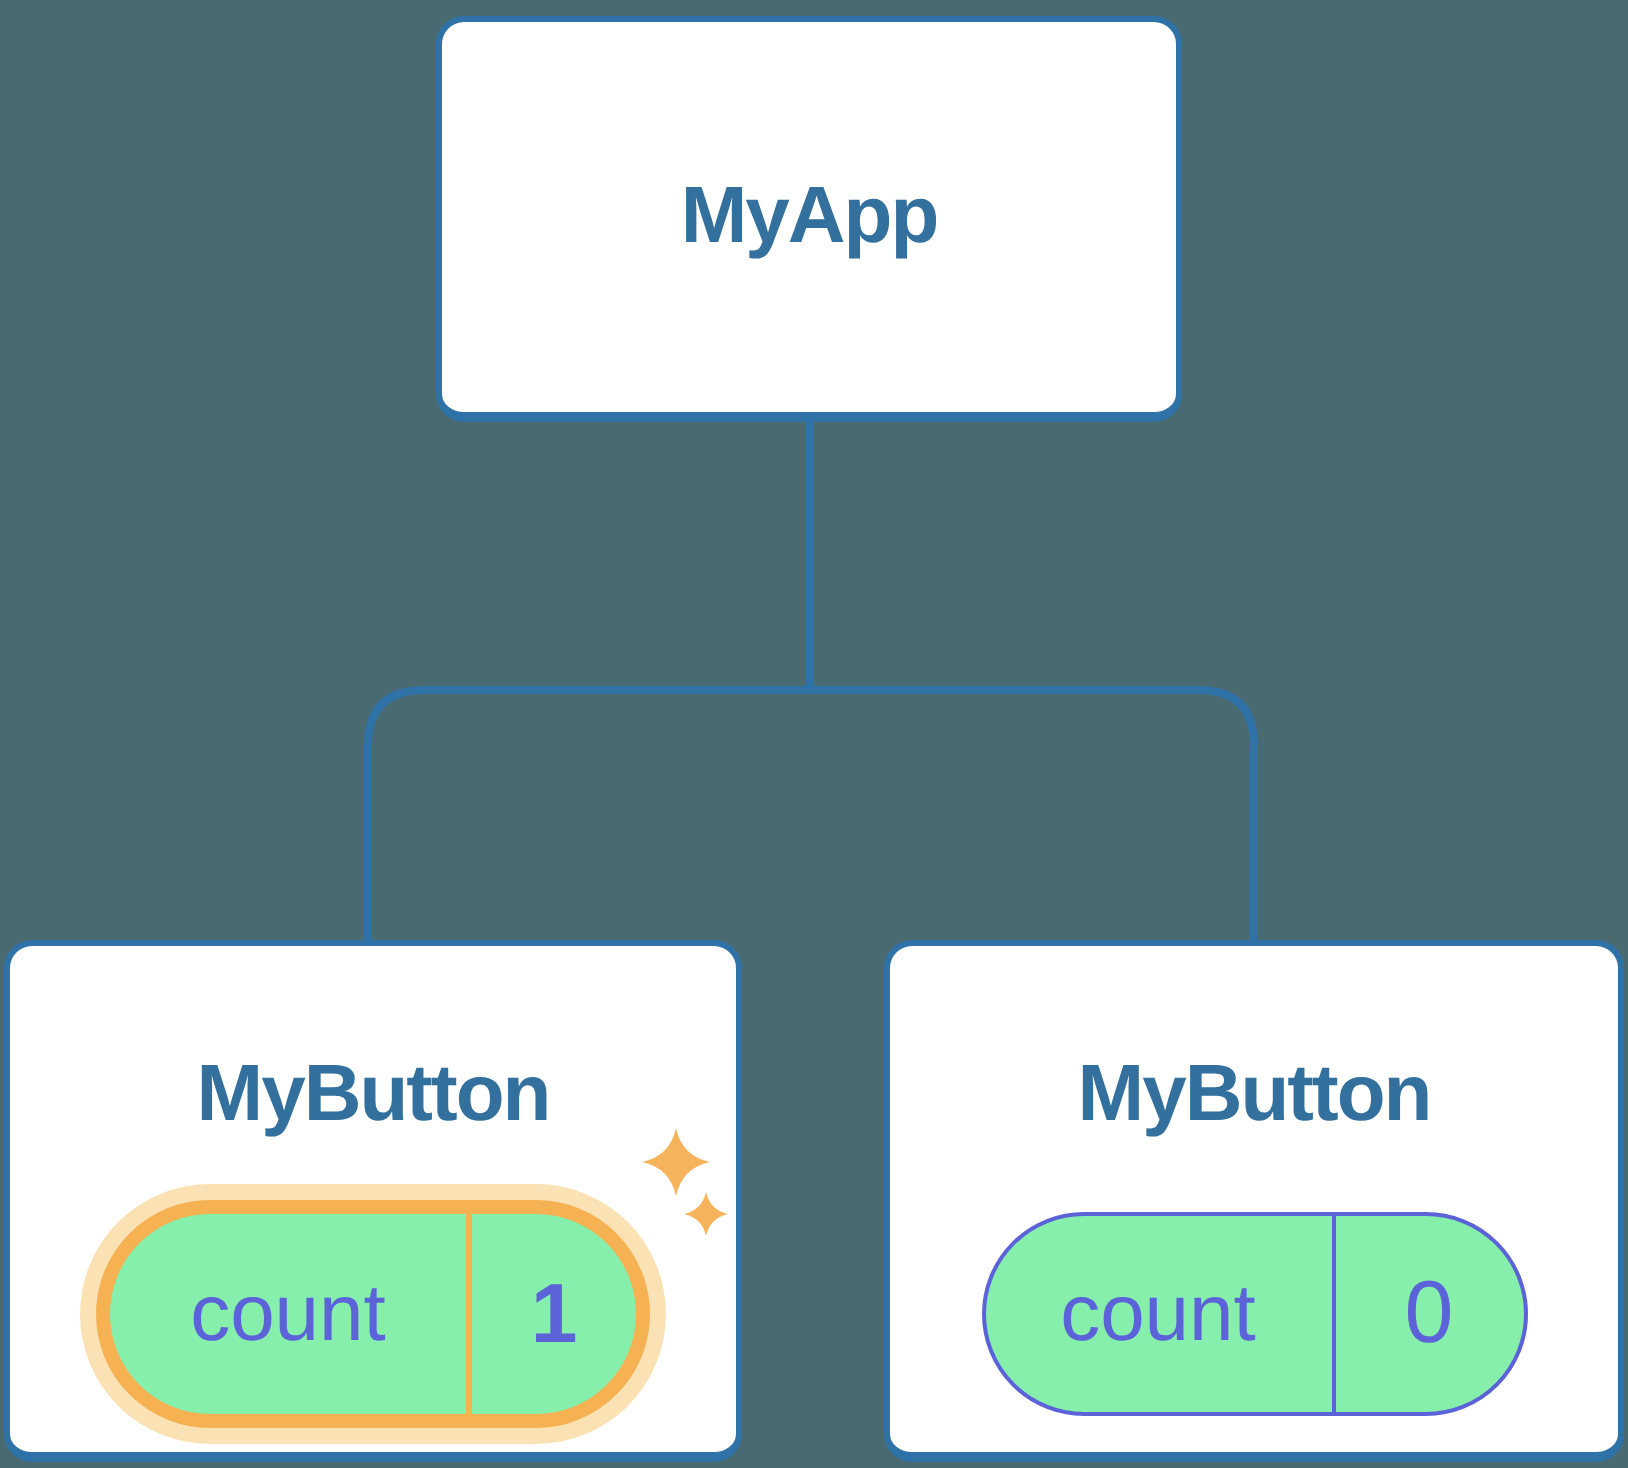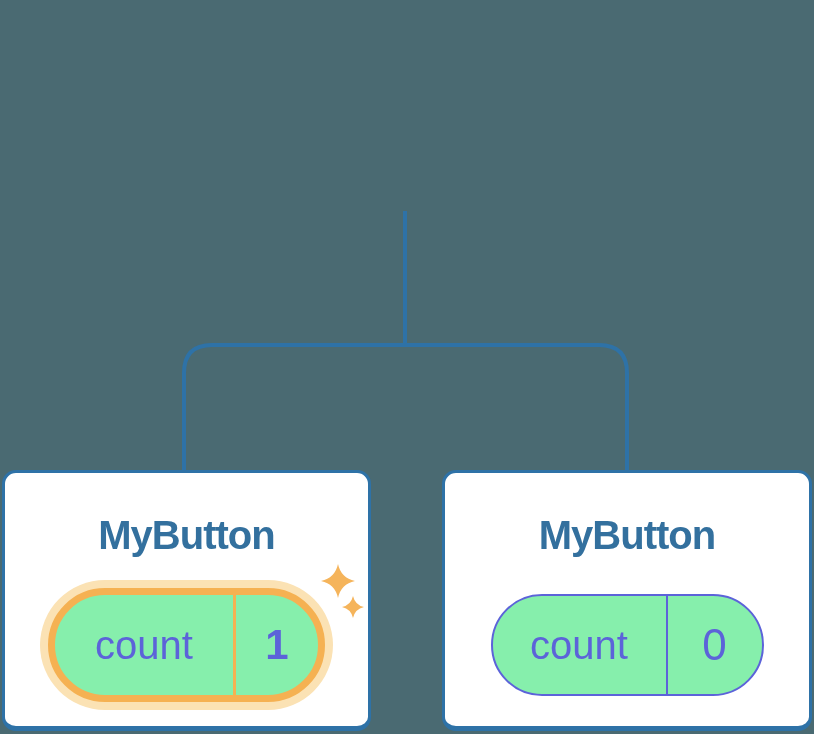--- a/index.html
+++ b/index.html
@@ -51,21 +51,21 @@
   }
   .card-child-left  { left: 2px;   top: 470px; width: 369px; height: 261px; }
   .card-child-right { left: 442px; top: 470px; width: 370px; height: 261px; }
   .card-title {
     font-size: 40px;
     font-weight: bold;
     letter-spacing: -1px;
     color: var(--title-text);
   }
   .card-child-left .card-title,
-  .card-child-right .card-title { margin-top: 40px; }
+  .card-child-right .card-title { margin-top: 52px; }
 
   .pill {
     display: flex;
     align-items: stretch;
     background: #86efac;
   }
   .pill-plain {
     margin-top: 36px;
     width: 273px; height: 102px;
     border: 2px solid var(--state-purple);
@@ -116,20 +116,23 @@
 </head>
 <body>
 
 <div class="canvas">
 
   <svg class="connectors" viewBox="0 0 814 734" xmlns="http://www.w3.org/2000/svg">
     <path d="M405,211 L405,347"></path>
     <path d="M184,471 L184,373 Q184,345 212,345 L599,345 Q627,345 627,373 L627,471"></path>
   </svg>
 
+  <div class="card card-root">
+    <div class="card-title">MyApp</div>
+  </div>
 
   <div class="card card-child-left">
     <div class="card-title">MyButton</div>
     <div class="pill pill-highlighted">
       <div class="pill-cell cell-key-hl">
         <span class="state-key">count</span>
       </div>
       <div class="pill-divider"></div>
       <div class="pill-cell cell-val-hl">
         <span class="state-value state-value-bold">1</span>

